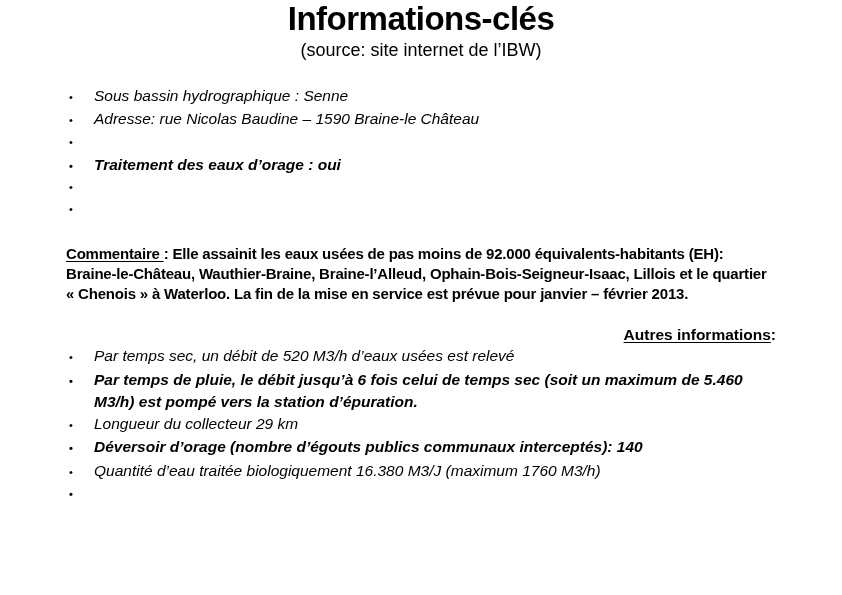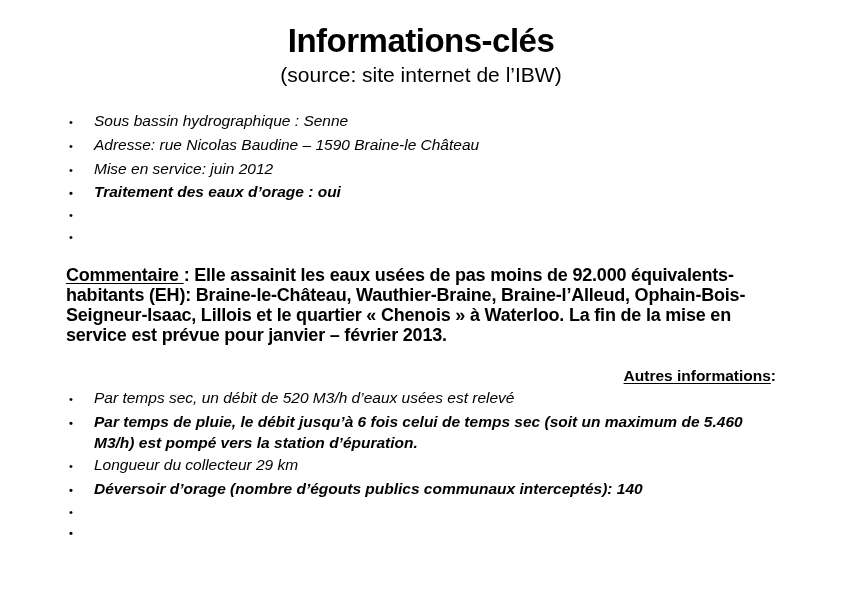--- a/index.html
+++ b/index.html
@@ -7,29 +7,29 @@
   body {
     width: 842px; height: 595px;
     background: #ffffff;
     color: #000000;
     font-family: "Liberation Sans", sans-serif;
     overflow: hidden;
   }
   .slide { position: relative; width: 842px; height: 595px; }
 
   .title {
-    margin: 0; padding-top: 22px;
+    margin: 0; 
     text-align: center;
     font-size: 33px; font-weight: 700;
     letter-spacing: -0.5px;
     line-height: 1.15;
   }
   .subtitle {
     text-align: center;
-    font-size: 21px;
+    font-size: 18px;
     margin-top: 2px;
     line-height: 1.2;
   }
 
   .content { margin: 0 66px; font-size: 15.5px; }
 
   .facts { margin-top: 23px; }
   .autres-list { margin-top: 0; }
 
   .bullet-line {
@@ -41,23 +41,23 @@
     flex: 0 0 28px;
     padding-left: 3px;
     font-size: 0.72em;
   }
   .btext { flex: 1 1 auto; font-style: italic; }
 
   .bullet-line.b .btext, .bullet-line.b .bullet { font-weight: 700; }
   .bullet-line.u-item .btext { text-decoration: underline; text-underline-offset: 2px; }
 
   .commentaire {
-    margin: 17px 0 0 0;
+    margin: 23px 0 0 0;
     font-weight: 700;
-    font-size: 18px;
+    font-size: 15px;
     line-height: 20px;
     letter-spacing: -0.2px;
   }
   .autres-heading {
     margin: 20px 0 0 0;
     font-weight: 700;
     line-height: 21.7px;
     text-align: right;
   }
   .u { text-decoration: underline; text-underline-offset: 2px; }
@@ -79,21 +79,20 @@
           <span class="btext">Sous bassin hydrographique : Senne</span>
         </div>
 
         <div class="bullet-line li-root">
           <span class="bullet">•</span>
           <span class="btext">Adresse: rue Nicolas Baudine – 1590 Braine-le Château</span>
         </div>
 
         <div class="bullet-line li-root">
           <span class="bullet">•</span>
-          <span class="btext">Mise en service: juin 2012</span>
         </div>
 
         <div class="bullet-line li-root b">
           <span class="bullet">•</span>
           <span class="btext">Traitement des eaux d’orage : oui</span>
         </div>
 
         <div class="bullet-line li-root">
           <span class="bullet">•</span>
         </div>
@@ -124,20 +123,21 @@
           <span class="btext">Longueur du collecteur 29 km</span>
         </div>
 
         <div class="bullet-line li-root b">
           <span class="bullet">•</span>
           <span class="btext">Déversoir d’orage (nombre d’égouts publics communaux interceptés): 140</span>
         </div>
 
         <div class="bullet-line li-root">
           <span class="bullet">•</span>
+          <span class="btext">Quantité d’eau traitée biologiquement 16.380 M3/J (maximum 1760 M3/h)</span>
         </div>
 
         <div class="bullet-line li-root b u-item">
           <span class="bullet">•</span>
         </div>
       </div>
 
   </div>
 </div>
 

